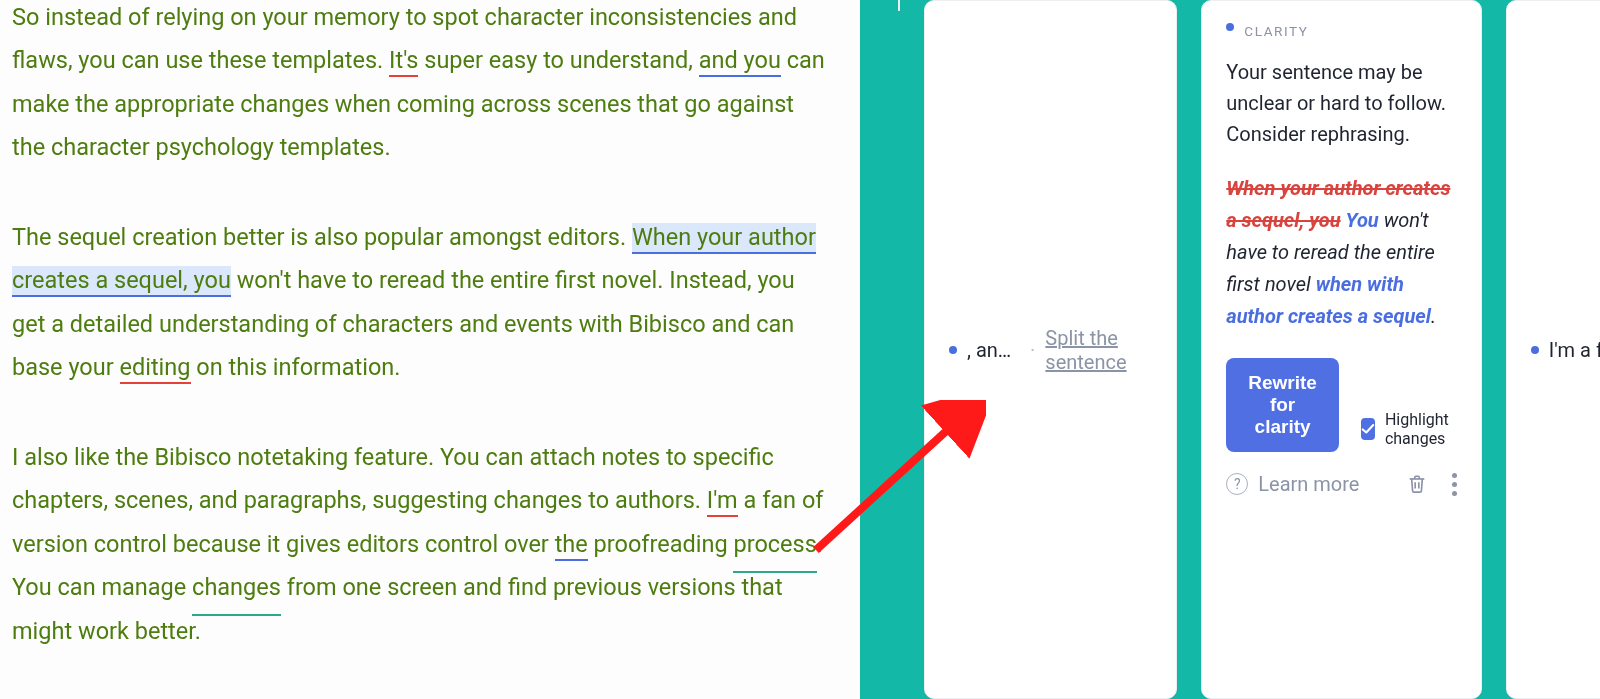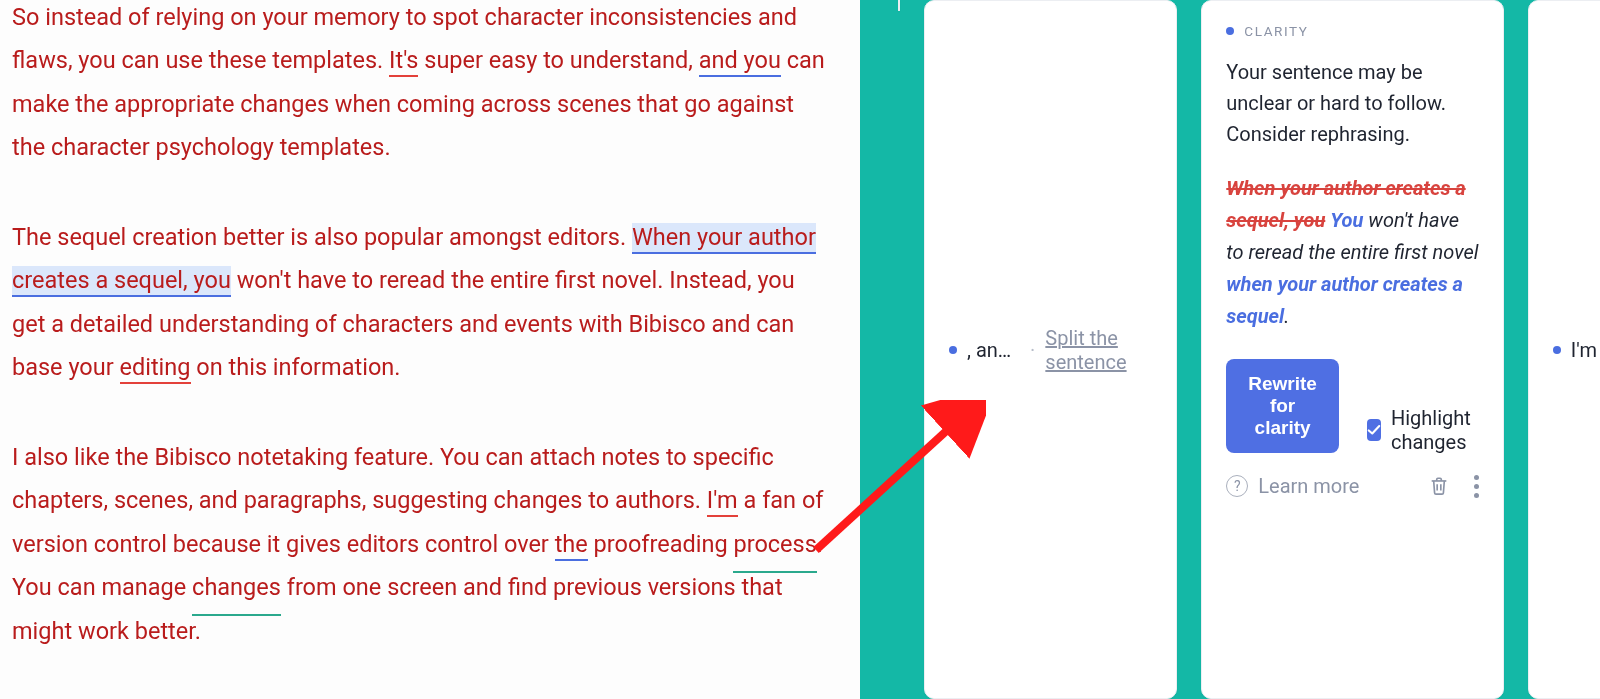--- a/index.html
+++ b/index.html
@@ -11,21 +11,21 @@
     display: flex;
     width: 1600px;
     height: 699px;
     overflow: hidden;
   }
   .editor {
     flex: 0 0 860px;
     padding: 0 30px 0 12px;
     font-size: 23.5px;
     line-height: 1.85;
-    color: #b91c1c;
+    color: #4d7c0f;
     position: relative;
   }
   .editor p { margin: 0 0 46px 0; }
   .editor p:first-child { margin-top: -4px; }
   .ul-red { border-bottom: 2.5px solid #e3413a; padding-bottom: 1px; }
   .ul-blue { border-bottom: 2.5px solid #4a6ee0; padding-bottom: 1px; }
   .ul-teal { border-bottom: 2.5px solid #2aa98d; padding-bottom: 13px; }
   .hl-sel {
     background: #dbe7fb;
     border-bottom: 2.5px solid #4a6ee0;
@@ -69,46 +69,46 @@
   .card-mini .sep { color: #b7bdc9; }
   .card-mini .hint { color: #8b93a6; text-decoration: underline; }
   .card-mini .snippet {
     max-width: 260px; white-space: nowrap; overflow: hidden; text-overflow: ellipsis;
   }
   .card {
     padding: 22px 24px 18px;
     position: relative;
   }
   .card .cat-row {
-    display: flex; align-items: center; gap: 10px;
+    display: flex; gap: 10px;
     font-size: 13.5px; letter-spacing: 1.6px;
     color: #8b93a6;
     margin-bottom: 18px;
   }
   .card .cat-row .dot {
     width: 8px; height: 8px; border-radius: 50%; background: #4a6ee0;
   }
   .card .msg {
     font-size: 20px; line-height: 1.55; color: #1f2430; margin-bottom: 22px; margin-top: 12px;
   }
   .card .rewrite {
     font-size: 20px; font-style: italic; line-height: 1.6; color: #1f2430;
     margin-bottom: 26px;
   }
   .strike-red { color: #d8433e; text-decoration: line-through; font-weight: 700; }
   .ins-blue   { color: #4a6ee0; font-weight: 700; text-align: right; }
   .actions-row {
-    display: flex; align-items: center; gap: 28px; margin-bottom: 20px;
+    display: flex; align-items: center; gap: 22px; margin-bottom: 20px;
   }
   .btn-primary {
     background: #4f6fe3; color: #fff; border: none; border-radius: 8px;
     font-size: 19px; font-weight: 700; padding: 14px 22px; cursor: pointer;
   }
   .chk-wrap {
-    display: flex; align-items: center; gap: 10px; font-size: 20px; color: #1f2430;
+    display: flex; align-items: center; gap: 10px; font-size: 16px; color: #1f2430;
     cursor: pointer;
     margin-top: 48px;
   }
   .chk {
     width: 22px; height: 22px; border-radius: 4px; background: #4f6fe3;
     display: flex; align-items: center; justify-content: center;
   }
   .chk svg { width: 14px; height: 14px; }
   .footer-row {
     display: flex; align-items: center; justify-content: space-between;
@@ -157,21 +157,21 @@
 
   <div class="card">
     <div class="cat-row">
       <span class="dot"></span>
       <span>CLARITY</span>
     </div>
     <div class="msg">Your sentence may be unclear or hard to follow. Consider rephrasing.</div>
     <div class="rewrite">
       <span class="strike-red">When your author creates a sequel, you</span>
       <span> </span>
-      <span class="ins-blue">You</span><span> won't have to reread the entire first novel </span><span class="ins-blue">when your author creates a sequel</span><span>.</span>
+      <span class="ins-blue">You</span><span> won't have to reread the entire first novel </span><span class="ins-blue">when with author creates a sequel</span><span>.</span>
     </div>
     <div class="actions-row">
       <button class="btn-primary">Rewrite for clarity</button>
       <label class="chk-wrap">
         <span class="chk">
           <svg viewBox="0 0 16 16" fill="none">
               <path d="M2 8.5 L6 12 L14 3.5" stroke="#fff" stroke-width="2.4" stroke-linecap="round" stroke-linejoin="round"></path>
             </svg>
         </span>
         <span>Highlight changes</span>

